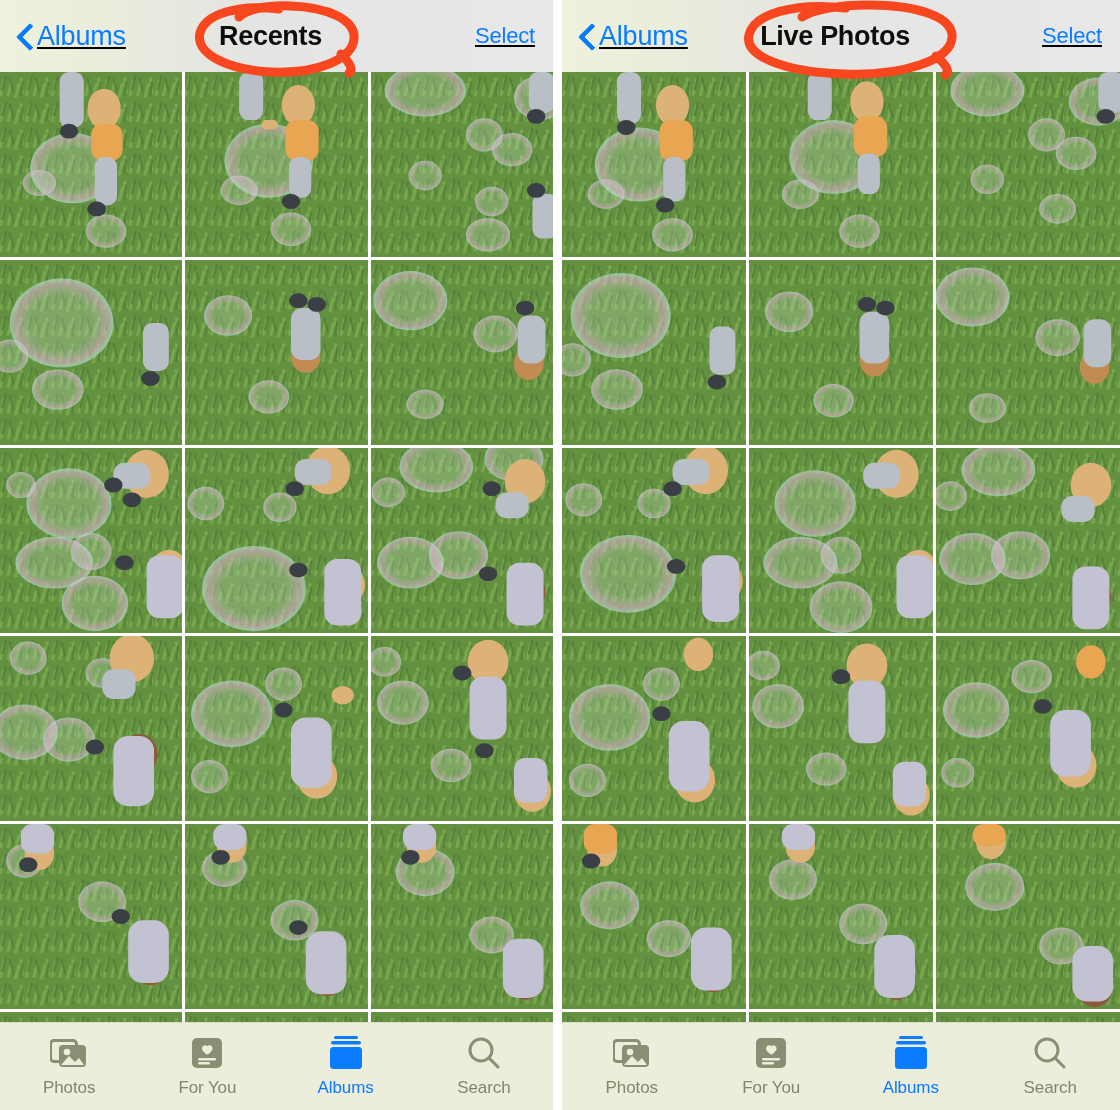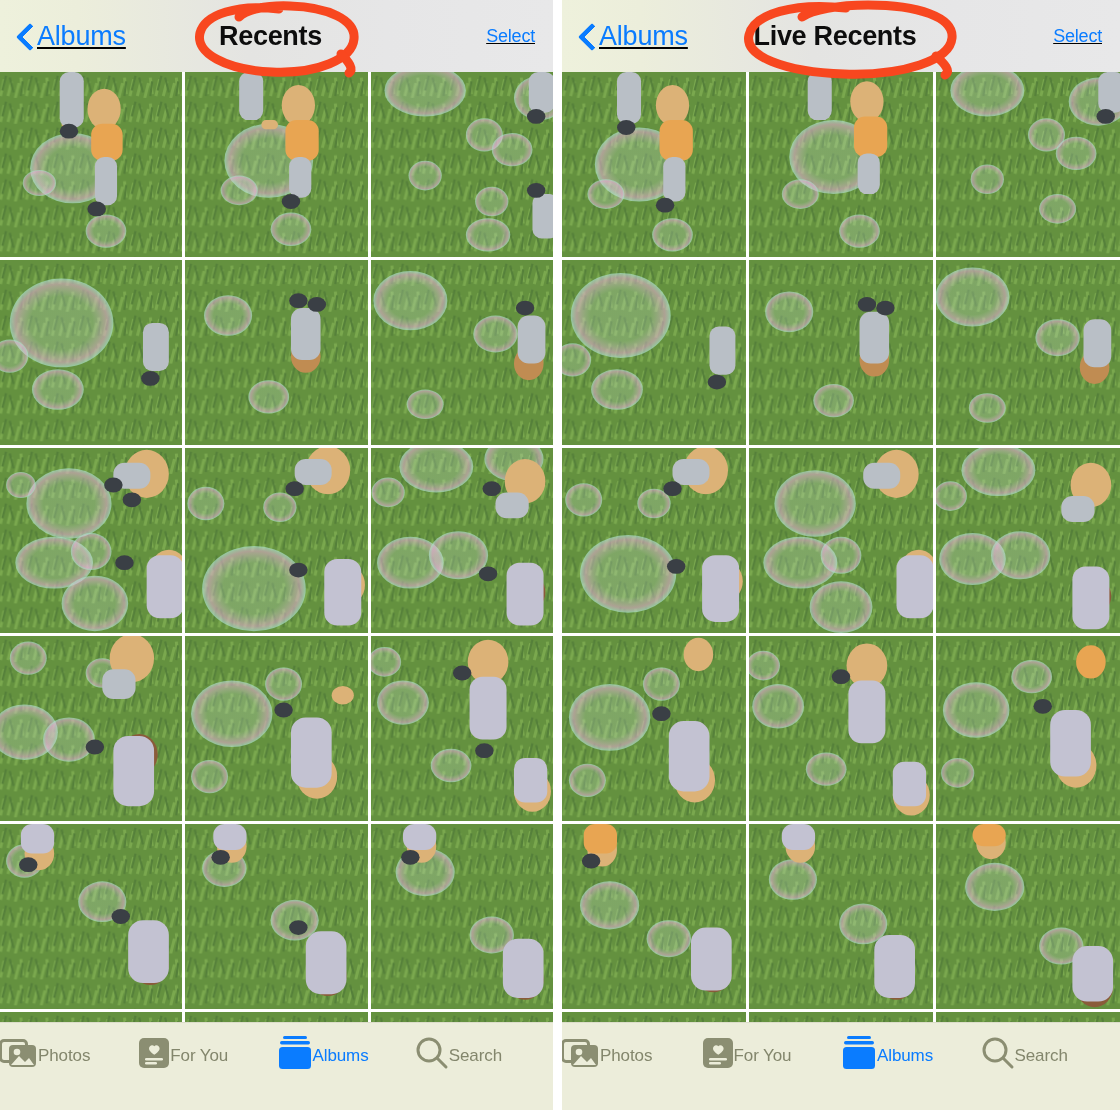--- a/index.html
+++ b/index.html
@@ -21,41 +21,41 @@
   .chev:before{
     content:"";position:absolute;left:2px;top:4px;width:15px;height:15px;
     border-left:5px solid #0a7cff;border-bottom:5px solid #0a7cff;
     transform:rotate(45deg);border-radius:2px;
   }
   .nav-title{
     position:absolute;left:0;right:12px;top:0;height:72px;
     display:flex;align-items:center;justify-content:center;
     font-size:27px;font-weight:bold;color:#0d0d0d;letter-spacing:-0.3px;pointer-events:none;
   }
-  .nav-select{margin-left:auto;color:#0a7cff;font-size:18px;letter-spacing:-0.2px;cursor:pointer;}
+  .nav-select{margin-left:auto;color:#0a7cff;font-size:22px;letter-spacing:-0.2px;cursor:pointer;}
 
   
   .annot{position:absolute;top:0;left:0;pointer-events:none;z-index:9;}
 
   
   .grid{
     position:absolute;left:0;top:72px;right:0;bottom:88px;
     display:grid;grid-template-columns:repeat(3,1fr);
     grid-auto-rows:185px;gap:3px;background:#ffffff;overflow:hidden;
   }
   .cell{position:relative;overflow:hidden;background:#5d8a3d;}
   .cell svg{display:block;width:100%;height:100%;}
 
   
   .tabbar{
     position:absolute;left:0;right:0;bottom:0;height:88px;
     background:#ecedda;display:flex;align-items:flex-start;
     border-top:1px solid #dcddca;box-sizing:border-box;z-index:5;
   }
-  .tab{flex:1;display:flex;align-items:center;justify-content:flex-start;padding-top:10px;cursor:pointer;}
+  .tab{flex:1;display:flex;flex-direction:column;align-items:center;justify-content:flex-start;padding-top:10px;cursor:pointer;}
   .tab .ticon{height:40px;display:flex;align-items:center;justify-content:center;}
   .tab .tlabel{margin-top:5px;font-size:17px;color:#83866c;letter-spacing:-0.1px;}
   .tab.active .tlabel{color:#0a7cff;font-weight:normal;}
 </style>
 </head>
 <body>
 
 <div class="screens">
 
   <div class="phone left">
@@ -394,21 +394,21 @@
     </div>
   </div>
 
   <div class="phone right">
 
     <div class="navbar">
       <div class="nav-back">
         <span class="chev"></span>
         <span>Albums</span>
       </div>
-      <div class="nav-title">Live Recents</div>
+      <div class="nav-title">Live Photos</div>
       <div class="nav-select">Select</div>
 
       <svg class="annot" width="558" height="80" viewBox="0 0 558 80">
         <path d="M284 8 C232 2 192 14 187 35 C182 56 222 72 282 74 C342 76 388 60 390 38 C392 17 356 5 306 5
                  C276 5 250 10 240 17" fill="none" stroke="#f8471f" stroke-width="9" stroke-linecap="round"></path>
         <path d="M374 56 C383 64 389 71 383 75" fill="none" stroke="#f8471f" stroke-width="9" stroke-linecap="round"></path>
       </svg>
     </div>
 
     <div class="grid">

